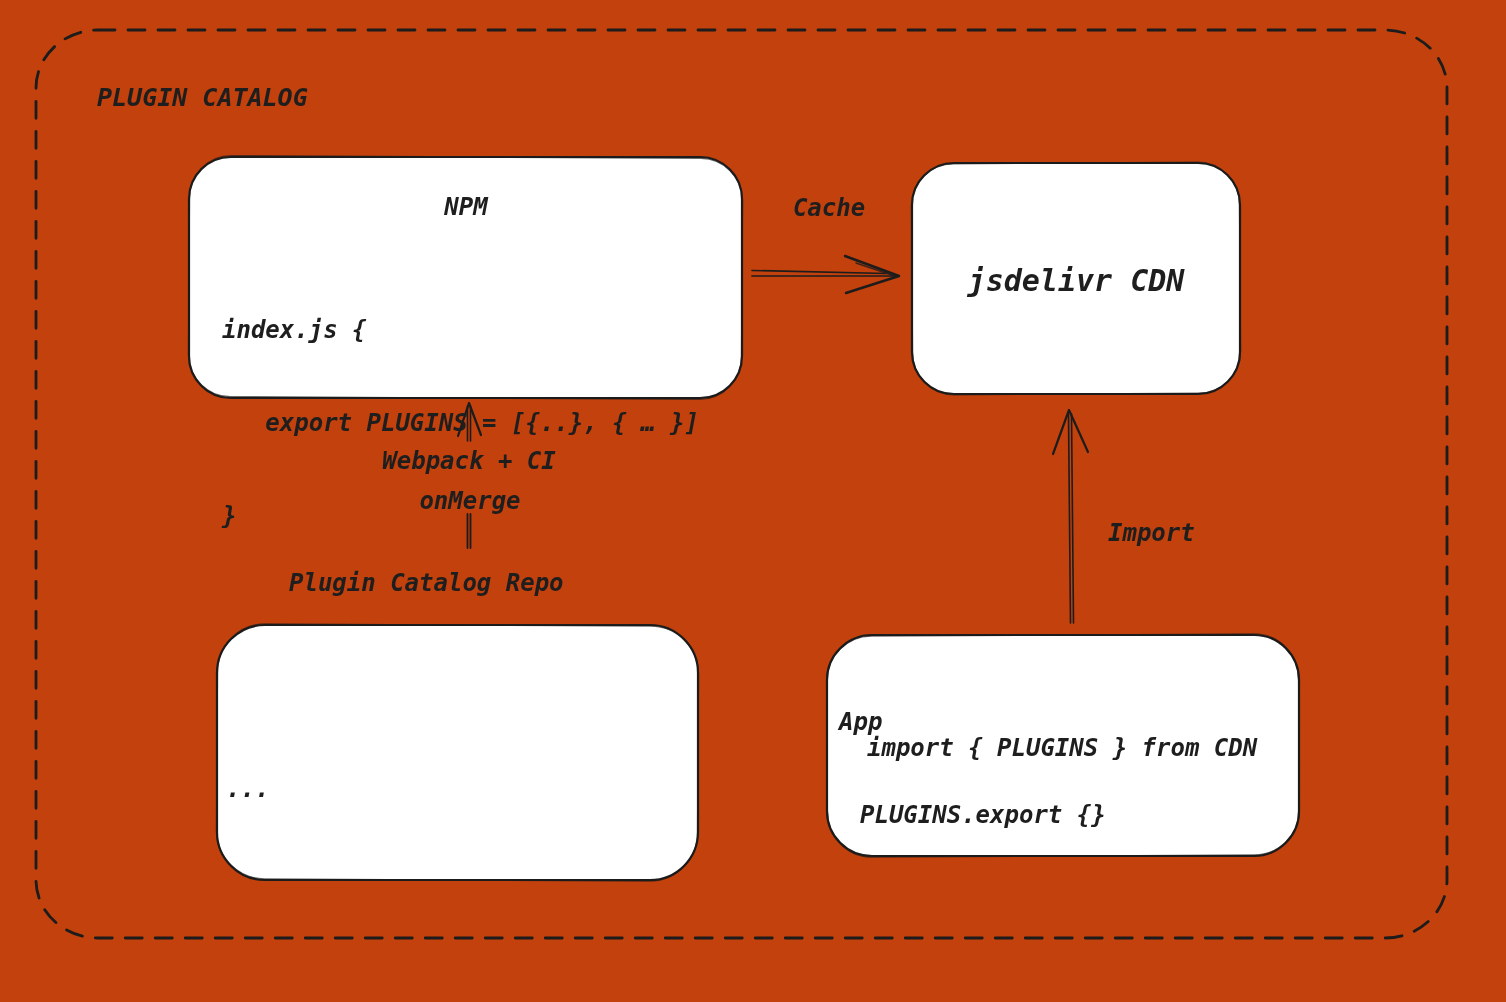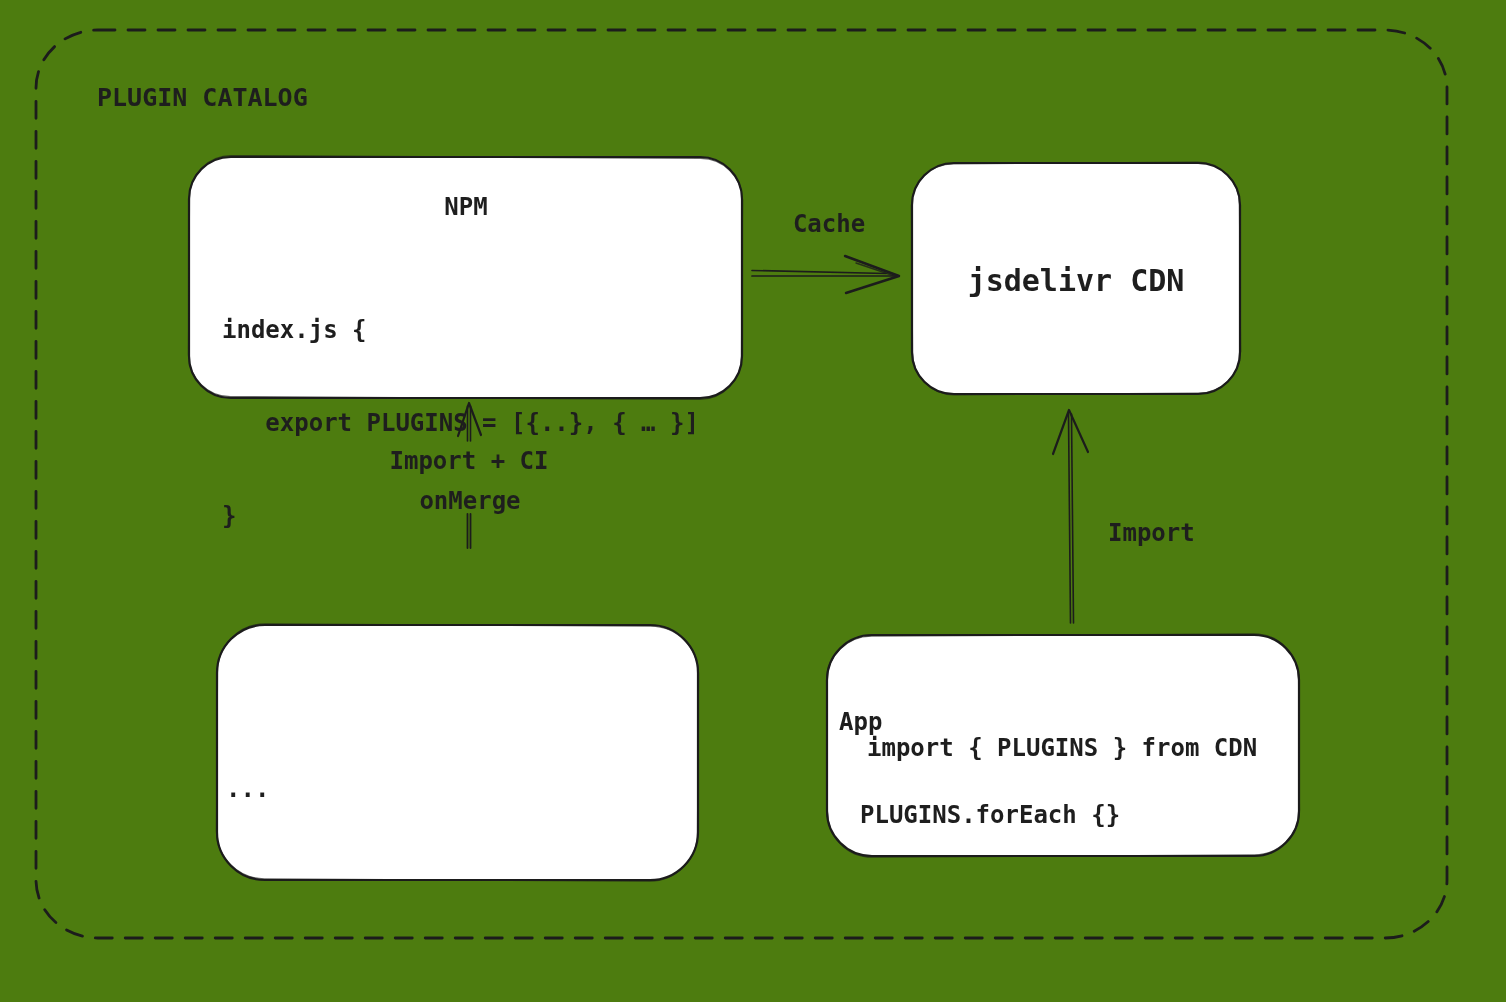--- a/index.html
+++ b/index.html
@@ -1,37 +1,38 @@
 <!DOCTYPE html>
 <html><head>
 <meta charset="utf-8">
 <style>
   html, body { margin: 0; padding: 0; background: #ffffff; }
   .stage {
     position: relative;
     width: 1506px;
     height: 1002px;
-    background: #4d7c0f;
+    background: #c2410c;
     font-family: "DejaVu Sans Mono", "Liberation Mono", monospace;
     overflow: hidden;
+    font-style: italic;
   }
   svg.shapes { position: absolute; left: 0; top: 0; }
   .t {
     position: absolute;
     font-weight: 600;
     color: #1e1e1e;
     white-space: pre;
     font-size: 24px;
     line-height: 31px;
   }
   .cx { transform: translateX(-50%); }
   .frame-title   { left: 97px;  top: 82px;  font-size: 25px; }
   .npm-title     { left: 466px; top: 192px; }
   .npm-code      { left: 222px; top: 253px; }
-  .cache-label   { left: 829px; top: 209px; }
+  .cache-label   { left: 829px; top: 193px; }
   .cdn-label     { left: 1076px; top: 265px; font-size: 30px; }
   .build-label-1 { left: 469px; top: 446px; }
   .build-label-2 { left: 470px; top: 477px; margin-top: 9px; }
   .repo-label    { left: 289px; top: 568px; }
   .repo-files    { left: 226px; top: 709px; line-height: 32px; }
   .app-title     { left: 839px; top: 682px; margin-top: 25px; }
   .app-line-1    { left: 861px; top: 733px; margin-left: 6px; }
   .app-line-2    { left: 860px; top: 800px; }
   .import-label  { left: 1108px; top: 518px; }
 </style>
@@ -96,26 +97,27 @@
   <div class="t npm-code">
     <div>index.js {</div>
     <div>   export PLUGINS = [{..}, { … }]</div>
     <div>}</div>
   </div>
 
   <div class="t cx cache-label">Cache</div>
 
   <div class="t cx cdn-label">jsdelivr CDN</div>
 
-  <div class="t cx build-label-1">Import + CI</div>
+  <div class="t cx build-label-1">Webpack + CI</div>
   <div class="t cx build-label-2">onMerge</div>
 
+  <div class="t repo-label">Plugin Catalog Repo</div>
   <div class="t repo-files">
     <div>...</div>
   </div>
 
   <div class="t app-title">App</div>
   <div class="t app-line-1">import { PLUGINS } from CDN</div>
-  <div class="t app-line-2">PLUGINS.forEach {}</div>
+  <div class="t app-line-2">PLUGINS.export {}</div>
 
   <div class="t import-label">Import</div>
 
 </div>
 
 </body></html>

